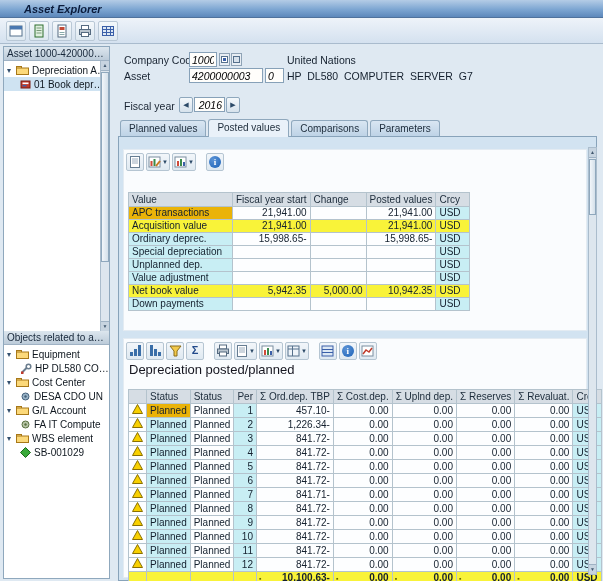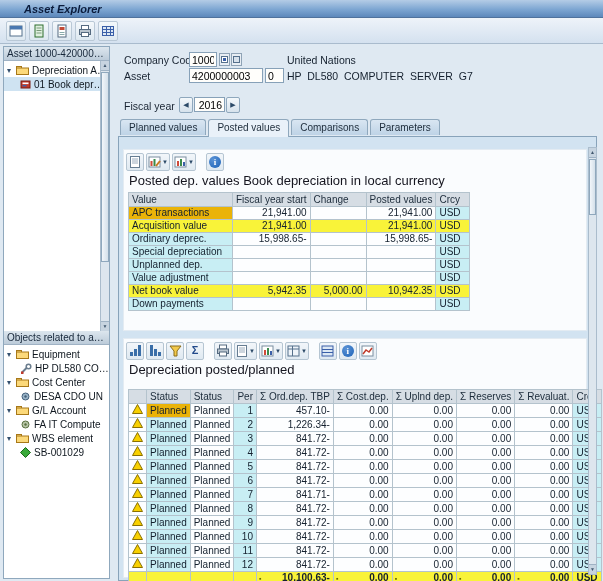--- a/index.html
+++ b/index.html
@@ -34,28 +34,28 @@
   .tlbl{flex:1;overflow:hidden;text-overflow:ellipsis;white-space:nowrap;color:#101820;}
   .lscroll{position:absolute;right:0;top:0;bottom:0;width:9px;background:#dde6ee;border-left:1px solid #aabccc;box-sizing:border-box;}
   .sarr{height:9px;background:#c7d4e0;border-bottom:1px solid #9fb2c4;font-size:5px;text-align:center;line-height:9px;color:#41586f;}
   .sarr.bot{position:absolute;bottom:0;left:0;right:0;border-top:1px solid #9fb2c4;border-bottom:none;}
   .sthumb{margin:1px 0;height:190px;background:linear-gradient(90deg,#f2f6fa,#d4e0ea);border:1px solid #8fa8bd;box-sizing:border-box;}
 
   
   .flabel{position:absolute;font-size:10.5px;color:#1a2533;}
   .ftext{position:absolute;font-size:10.5px;color:#14202e;white-space:pre;}
   .inp{position:absolute;height:15px;box-sizing:border-box;border:1px solid #87a1b8;background:#fffefb;
-    font-family:"Liberation Sans",sans-serif;font-size:10.5px;padding:0 2px;color:#000;}
+    font-family:"Liberation Sans",sans-serif;font-size:10.5px;padding:0 2px;color:#000;font-style:italic;}
   .mico{position:absolute;width:11px;height:13px;border:1px solid #8fa3b6;background:#e8eef4;
     display:inline-flex;align-items:center;justify-content:center;box-sizing:border-box;}
   .navbtn{position:absolute;width:14px;height:16px;border:1px solid #8fa8bd;border-radius:2px;
     background:linear-gradient(#f4f8fb,#d6e2ec);font-size:7px;color:#2c4a68;display:flex;align-items:center;justify-content:center;padding:0;}
 
   
-  .tabs{position:absolute;left:120px;top:119px;height:17px;display:flex;align-items:flex-start;}
+  .tabs{position:absolute;left:120px;top:119px;height:17px;display:flex;align-items:center;}
   .tab{height:16px;padding:2px 8px 0;margin-right:2px;font-size:10px;color:#1c2b3a;box-sizing:border-box;
     background:linear-gradient(#d9e6f2,#bed3e6);border:1px solid #8fa8bd;border-bottom:none;border-radius:3px 3px 0 0;}
   .tab.active{height:18px;background:#e9f1f9;position:relative;z-index:5;}
 
   
   .tabpanel{position:absolute;left:118px;top:136px;width:479px;height:445px;background:#d2e3f1;
     border:1px solid #88a3ba;box-sizing:border-box;}
   .sec{position:absolute;left:4px;width:464px;background:#fafcfe;border:1px solid #e3ebf2;box-sizing:border-box;}
   .sec1{top:12px;height:182px;}
   .sec2{top:201px;height:240px;}
@@ -315,21 +315,20 @@
             <rect x="6" y="3" width="2" height="7" fill="#3a8a4a"></rect>
             <rect x="9" y="6" width="2" height="4" fill="#3a5fa8"></rect>
           </svg>
         <span class="caret">▼</span>
       </button>
       <span class="tsep"></span>
       <button class="sbtn">
           <span class="info-ico">i</span>
         </button>
     </div>
-    <div class="sectitle" style="top:23px;">Posted dep. values Book depreciation in local currency</div>
 
     <table class="grid" style="position:absolute;left:4px;top:42px;">
       <colgroup>
           <col style="width:104px">
           <col style="width:74px">
           <col style="width:56px">
           <col style="width:68px">
           <col style="width:34px">
         </colgroup>
       <thead>

